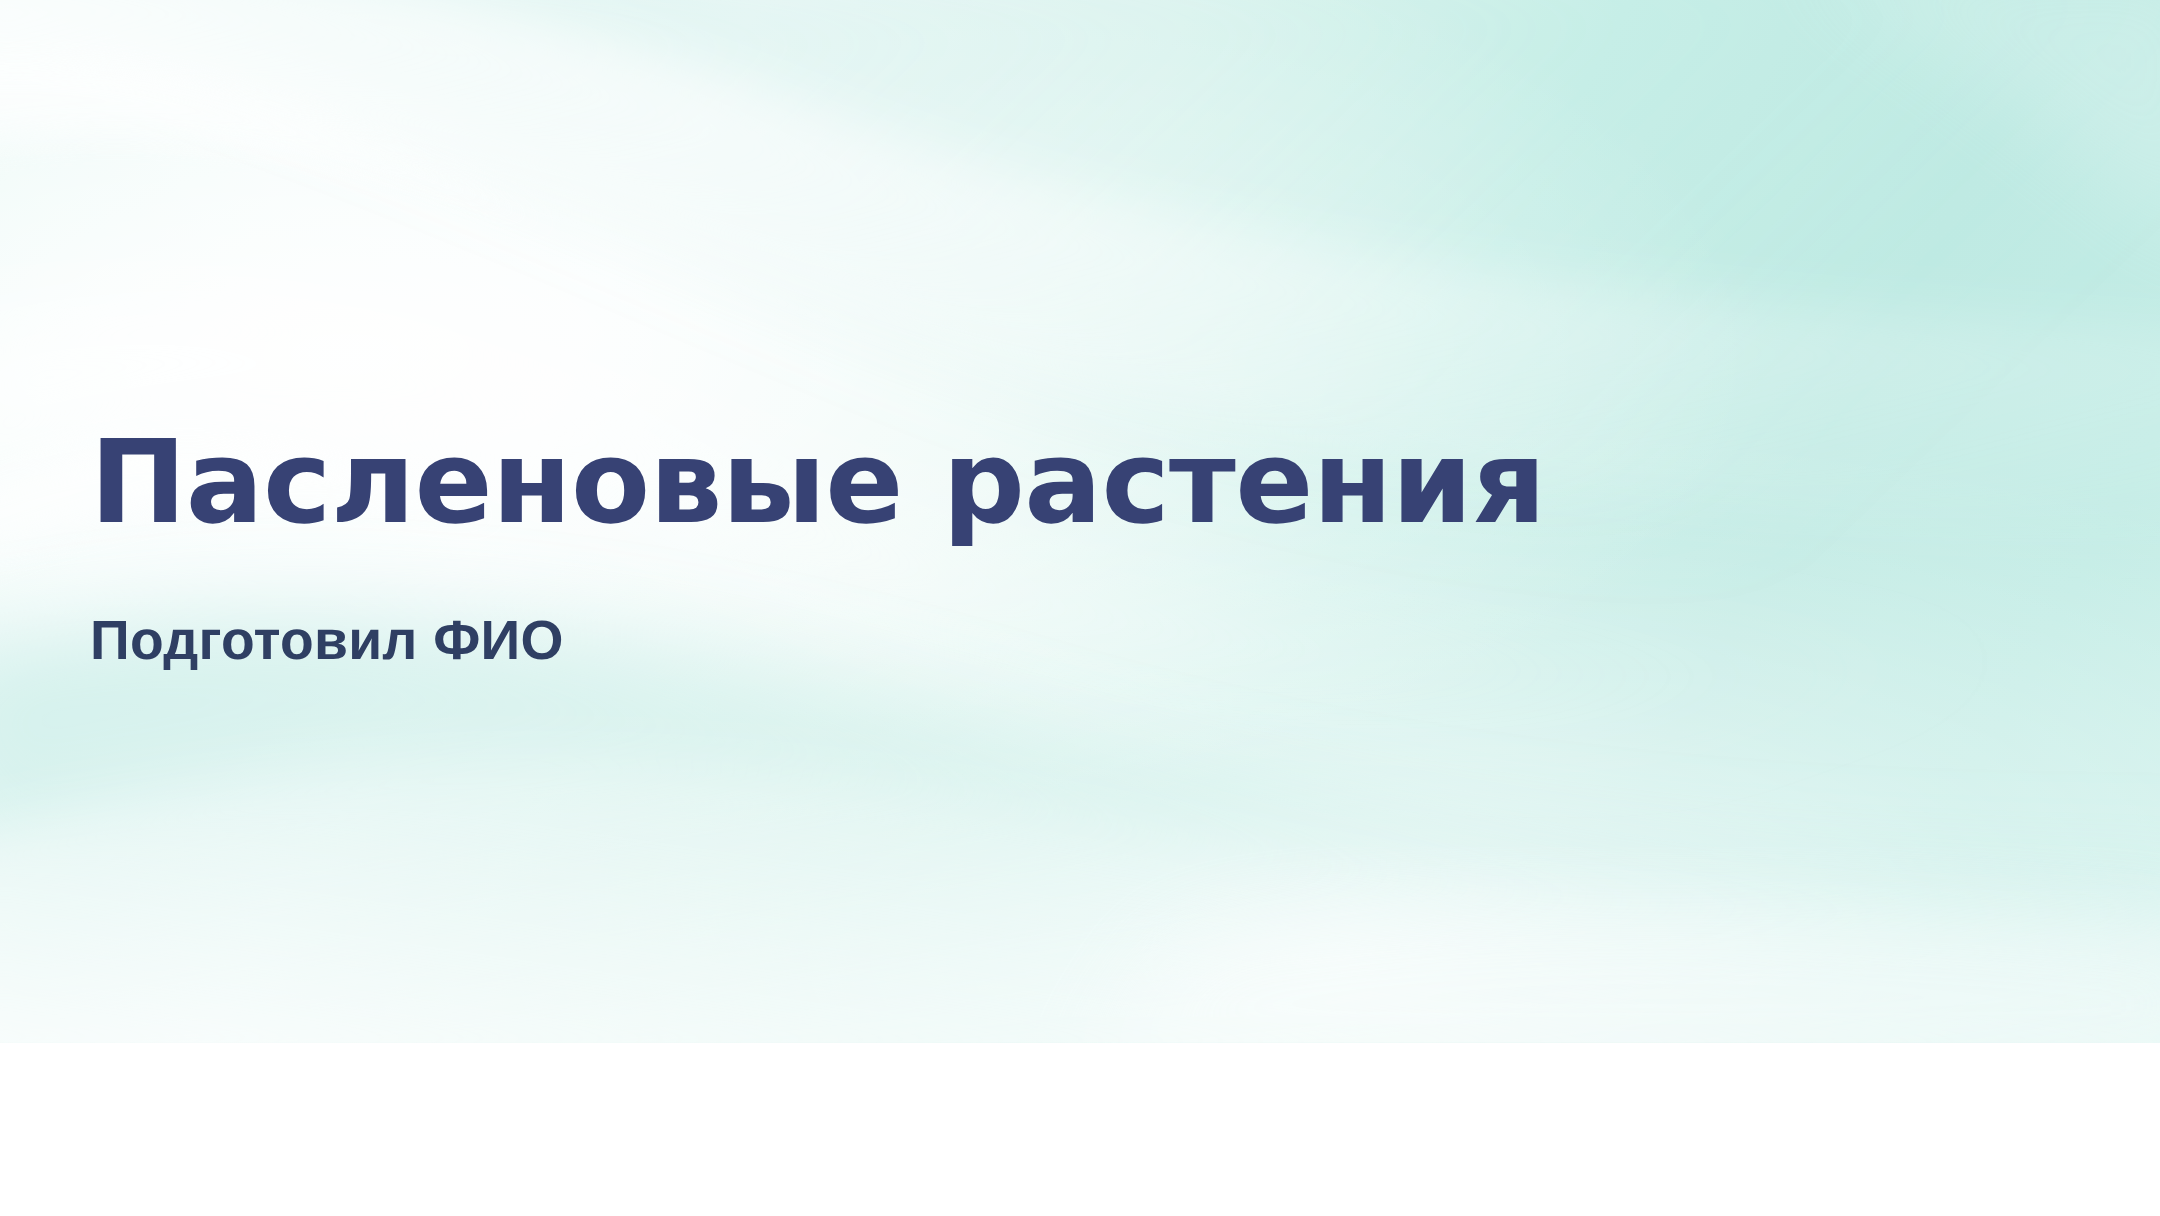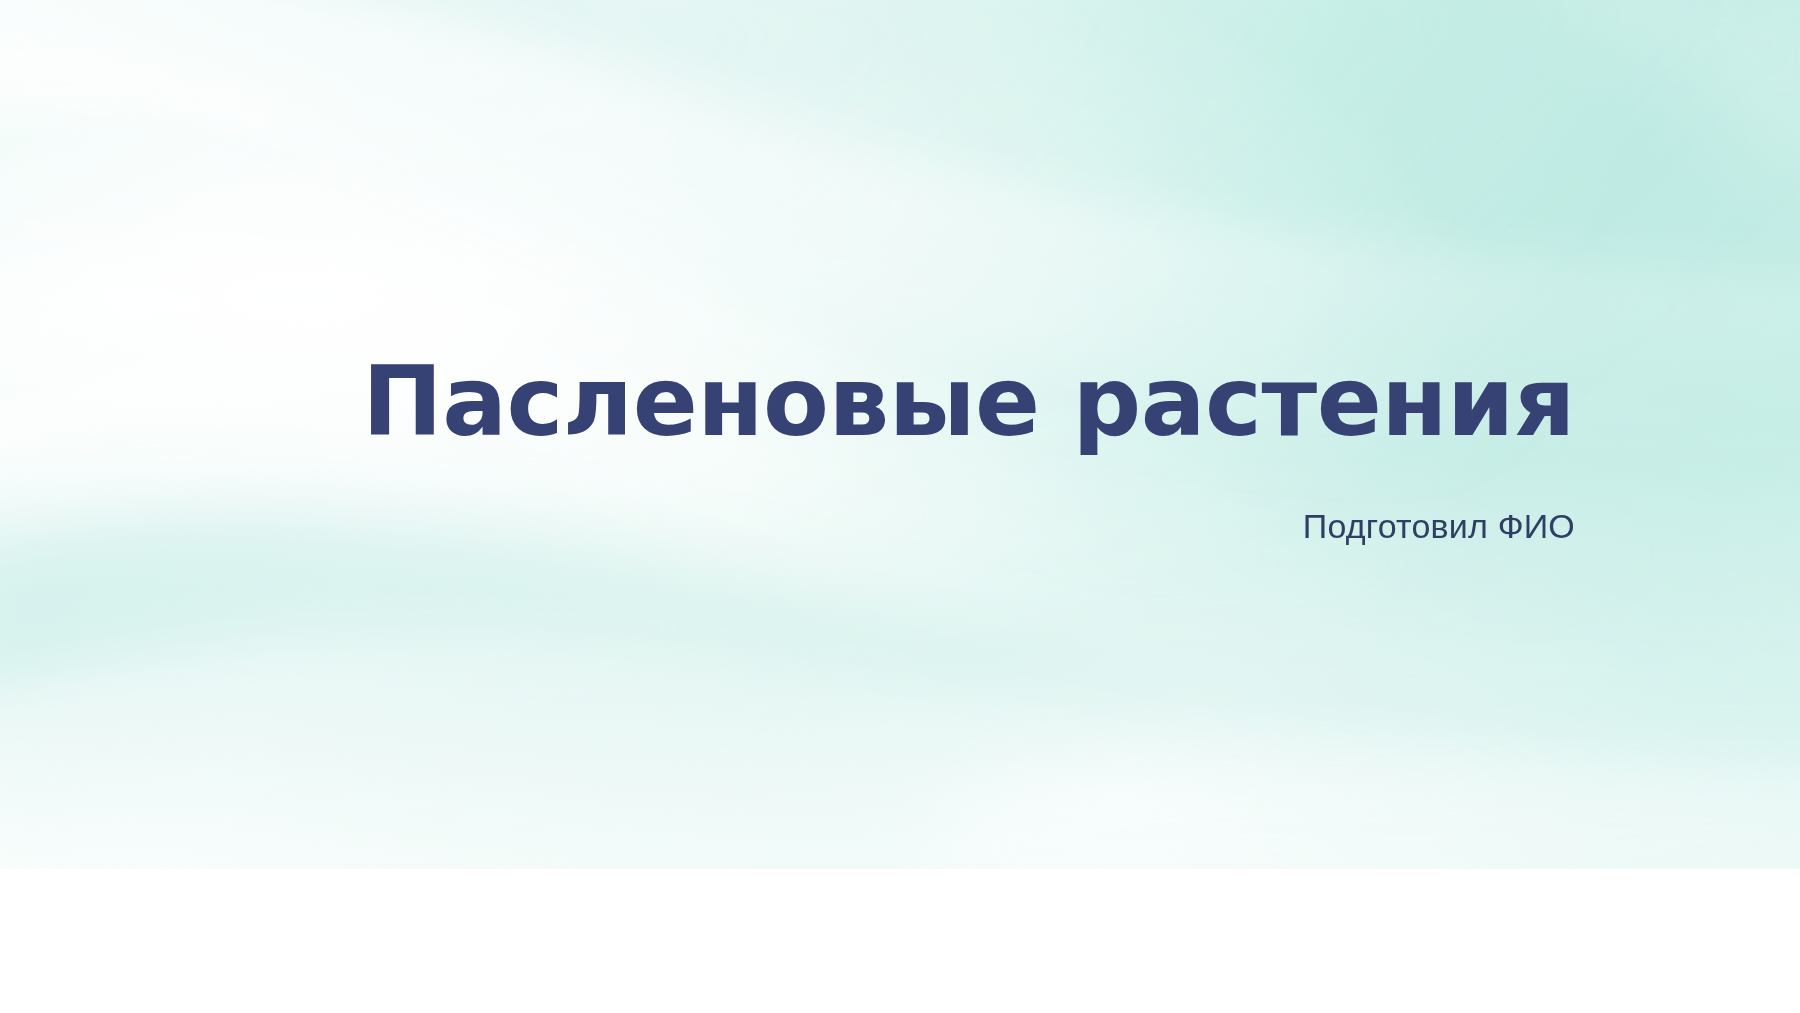--- a/index.html
+++ b/index.html
@@ -23,21 +23,20 @@
       radial-gradient(110% 85% at 62% 92%, rgba(255,255,255,0.85) 0%, rgba(255,255,255,0.35) 32%, rgba(255,255,255,0.0) 62%),
       linear-gradient(118deg,
         #dff6f1 0%,
         #eefaf8 14%,
         #f3fbfa 28%,
         #e2f6f1 44%,
         #c9efe8 60%,
         #bfeae3 76%,
         #c2ece5 88%,
         #cdf0ea 100%);
-    text-align: right;
   }
 
   .bg-waves {
     position:absolute;
     inset:0;
     width:100%;
     height:100%;
     display:block;
     pointer-events:none;
   }
@@ -55,22 +54,22 @@
     font-size:96px;
     line-height:1.06;
     letter-spacing:-0.5px;
     color:#374274;
     white-space:nowrap;
   }
 
   .slide-subtitle {
     margin-top:52px;
     font-family:"Liberation Sans", sans-serif;
-    font-weight:400;
-    font-size:34px;
+    font-weight:700;
+    font-size:46px;
     line-height:1.2;
     letter-spacing:0.2px;
     color:#2f3f63;
     white-space:nowrap;
   }
 </style>
 </head>
 <body>
 
 <div class="slide">

